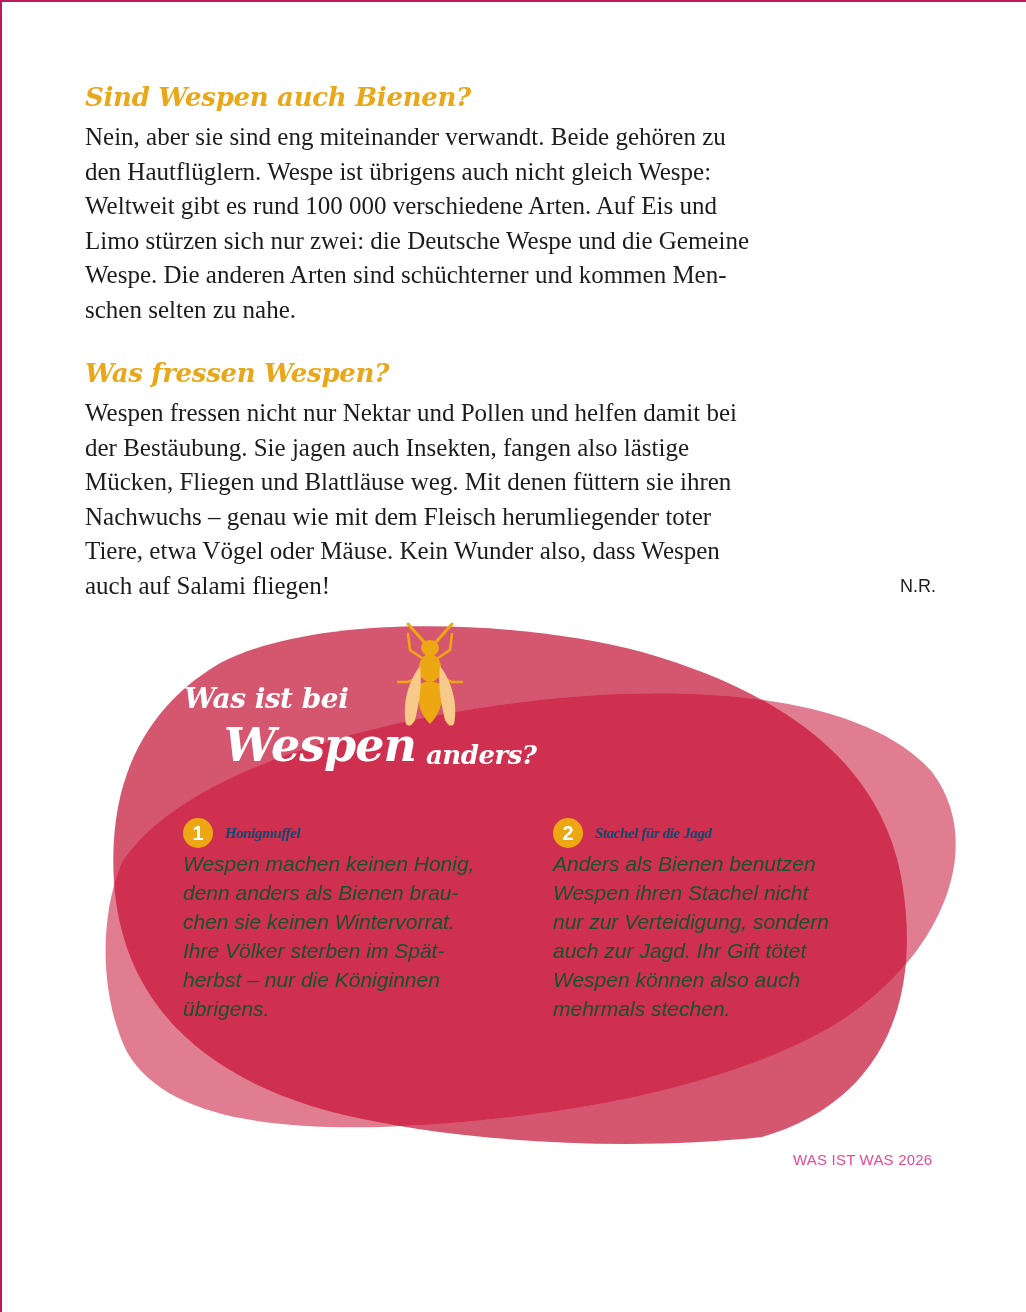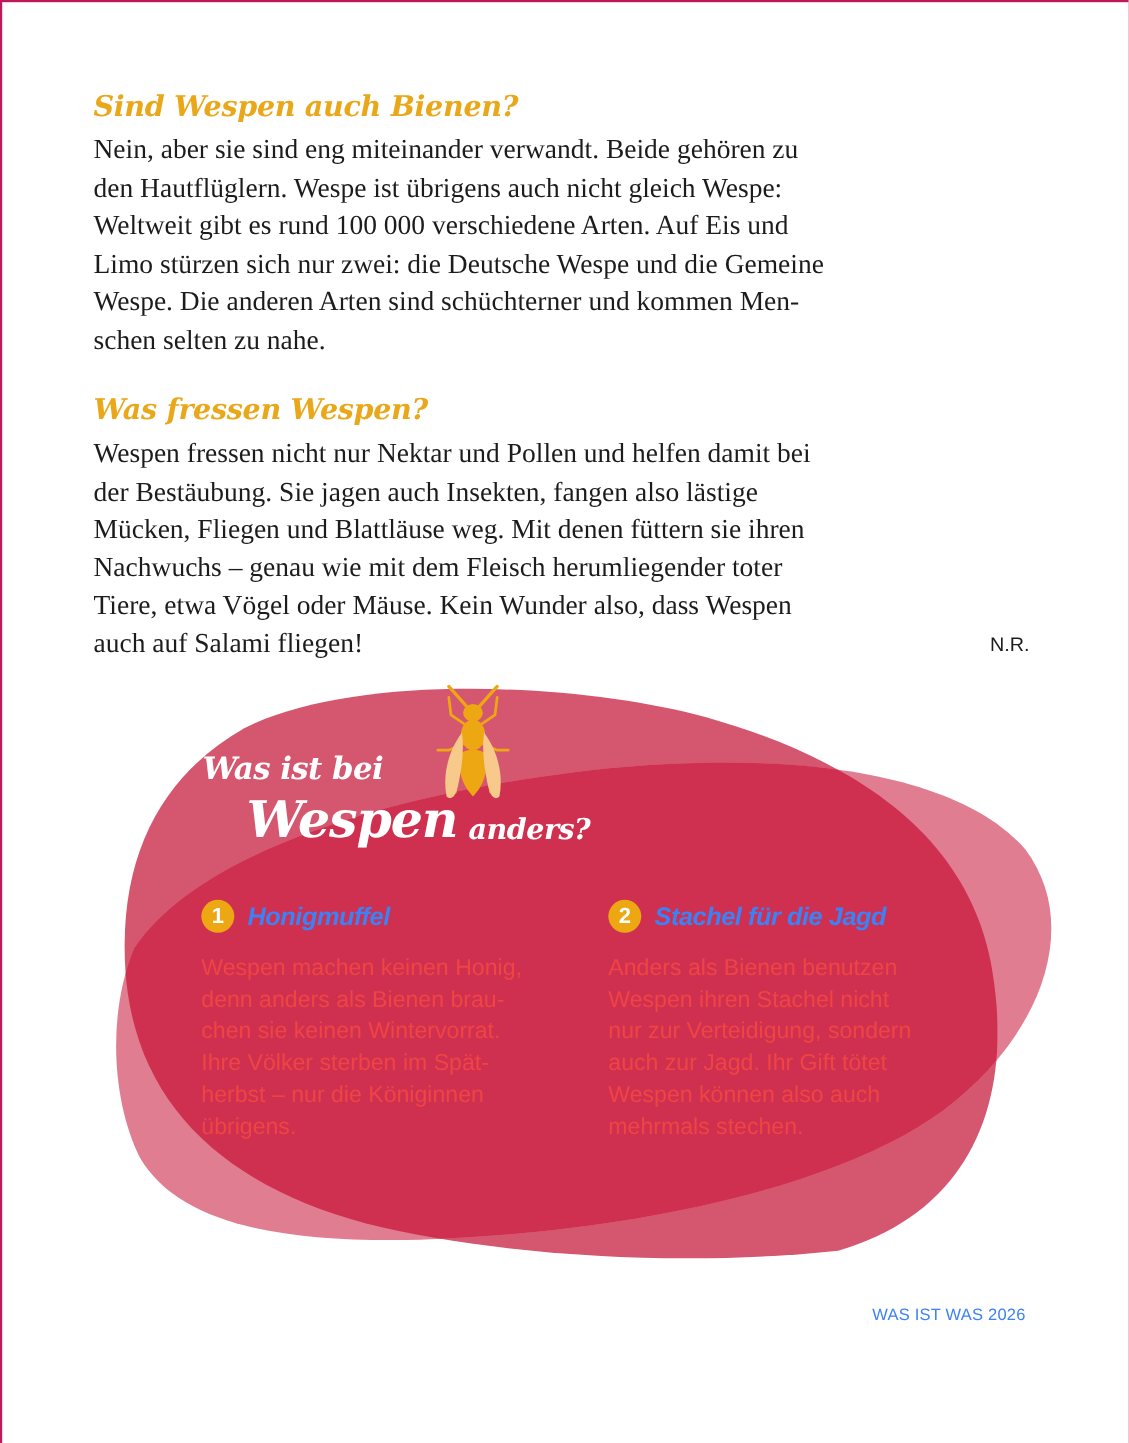--- a/index.html
+++ b/index.html
@@ -9,30 +9,30 @@
     position: absolute; left: 83px; margin: 0;
     font-family: "DejaVu Serif", serif; font-style: italic; font-weight: bold;
     font-size: 26px; color: #e9a71a; letter-spacing: -0.3px;
   }
   .body-text {
     position: absolute; left: 83px; margin: 0; width: 880px;
     font-family: "Liberation Sans", sans-serif; font-size: 25px; line-height: 34.5px; color: #1c1c1c;
   }
   .body-text .line { display: block; white-space: nowrap; font-family: Liberation Serif, serif; }
   .author { position: absolute; left: 898px; top: 574px; font-family: "Liberation Sans", sans-serif; font-size: 18px; color: #1c1c1c; }
-  .footer { position: absolute; left: 791px; top: 1149px; font-family: "Liberation Sans", sans-serif; font-size: 15px; color: #3b82f6; letter-spacing: 0.2px; margin-top: 36px; }
+  .footer { position: absolute; left: 791px; top: 1149px; font-family: "Liberation Sans", sans-serif; font-size: 15px; color: #ec4899; letter-spacing: 0.2px; }
   svg.blobs { position: absolute; left: 0; top: 0; }
   .box-title1 { position: absolute; left: 182px; top: 680px; font-family: "DejaVu Serif", serif; font-style: italic; font-weight: bold; font-size: 28px; color: #fff; letter-spacing: -0.5px; }
   .box-title2 { position: absolute; left: 222px; top: 716px; font-family: "DejaVu Serif", serif; font-style: italic; font-weight: bold; font-size: 46px; color: #fff; letter-spacing: -1px; }
   .box-title3 { position: absolute; left: 424px; top: 738px; font-family: "DejaVu Serif", serif; font-style: italic; font-weight: bold; font-size: 26px; color: #fff; letter-spacing: -0.5px; }
   .fact { position: absolute; }
   .fact-head { display: flex; align-items: center; height: 32px; }
   .num { width: 30px; height: 30px; border-radius: 50%; background: #eda712; color: #fff; font-family: "Liberation Sans", sans-serif; font-weight: bold; font-size: 20px; display: flex; align-items: center; justify-content: center; margin-right: 12px; }
-  .fact-title { font-family: Liberation Sans, sans-serif; font-style: italic; font-weight: bold; font-size: 23px; color: #3b82f6; letter-spacing: -0.4px; }
-  .fact-body { font-family: "Liberation Sans", sans-serif; font-size: 21px; line-height: 29px; color: #ef4444; margin-top: 16px; }
+  .fact-title { font-family: Liberation Serif, serif; font-style: italic; font-weight: bold; font-size: 15px; color: #0c4a6e; letter-spacing: -0.4px; }
+  .fact-body { font-family: "Liberation Sans", sans-serif; font-size: 21px; line-height: 29px; color: #14532d; margin-top: 0; font-style: italic; }
   .fact-body .line { display: block; white-space: nowrap; }
 </style>
 </head>
 <body>
 
 <div class="page">
 
   <h2 class="heading" style="top:80px">Sind Wespen auch Bienen?</h2>
   <p class="body-text" style="top:118px">
     <span class="line">Nein, aber sie sind eng miteinander verwandt. Beide gehören zu</span>

